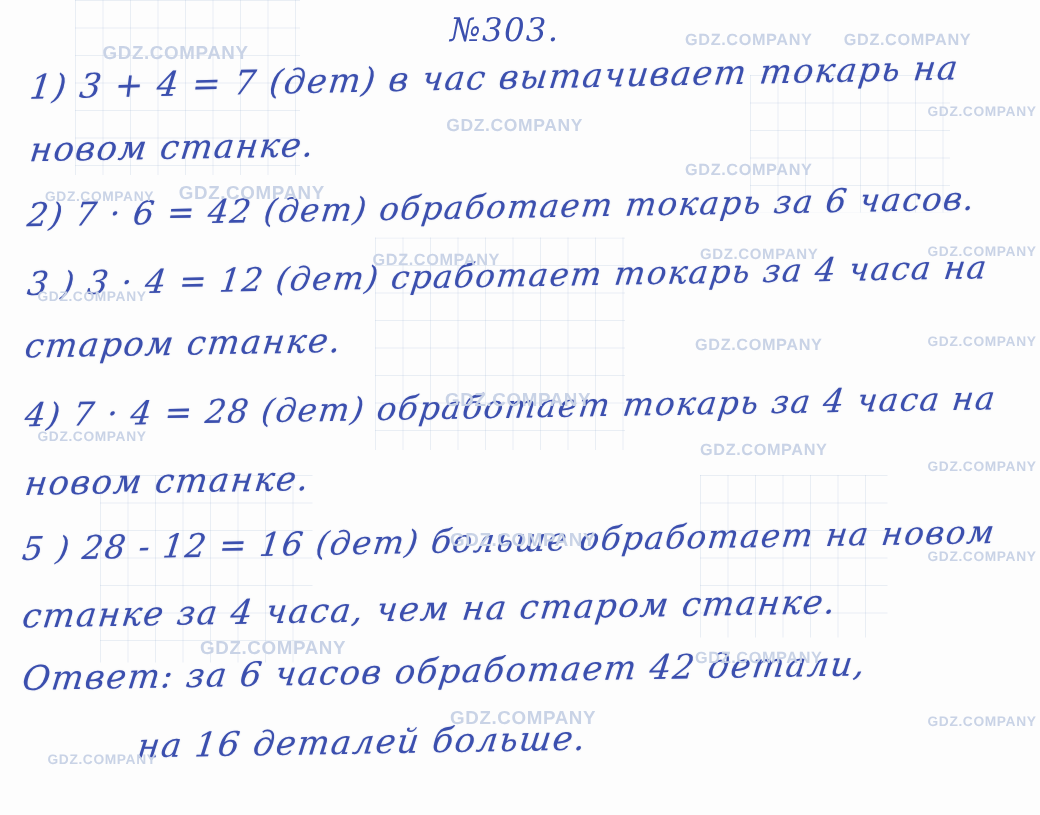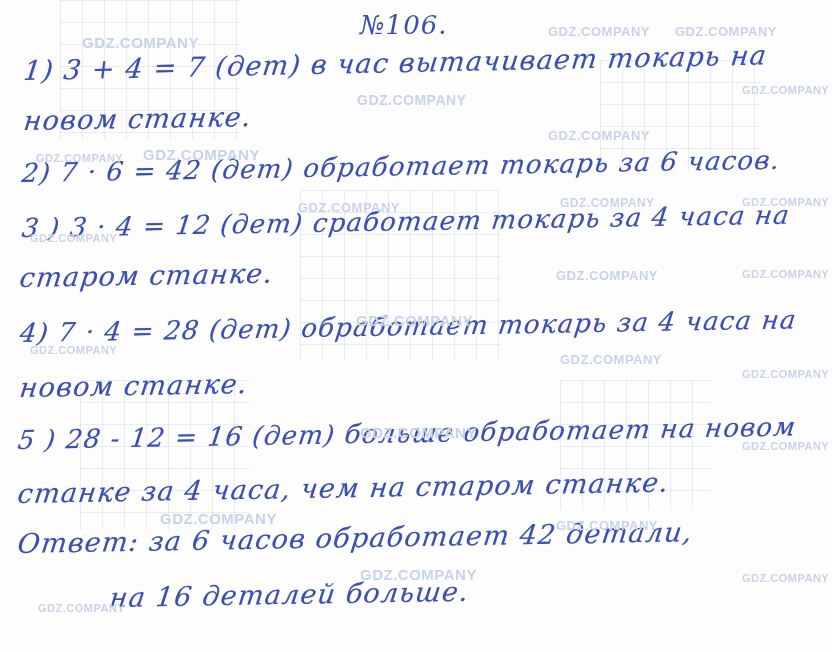--- a/index.html
+++ b/index.html
@@ -65,21 +65,21 @@
 <div id="page">
 
   <div id="grid-layer">
       <div class="grid-patch" style="left: 60px; top: 0px; width: 180px; height: 140px;"></div>
       <div class="grid-patch" style="left: 300px; top: 190px; width: 200px; height: 170px;"></div>
       <div class="grid-patch" style="left: 80px; top: 380px; width: 170px; height: 150px;"></div>
       <div class="grid-patch" style="left: 560px; top: 380px; width: 150px; height: 130px;"></div>
       <div class="grid-patch" style="left: 600px; top: 60px; width: 160px; height: 110px;"></div>
     </div>
 
-  <div class="title" style="left:360px; top:10px;">№106.</div>
+  <div class="title" style="left:360px; top:10px;">№303.</div>
 
   <div id="hw-layer">
       <div class="hw" style="left: 24px; top: 55px; font-size: 27px; color: rgb(59, 79, 174); transform: rotate(-1.2deg) skewX(-8deg);">1) 3 + 4 = 7 (дет) в час вытачивает токарь на</div>
       <div class="hw" style="left: 24px; top: 105px; font-size: 27px; color: rgb(59, 79, 174); transform: rotate(-1deg) skewX(-8deg);">новом станке.</div>
       <div class="hw" style="left: 22px; top: 158px; font-size: 26px; color: rgb(59, 79, 174); transform: rotate(-1deg) skewX(-8deg);">2)  7 · 6 = 42 (дет) обработает  токарь  за  6 часов.</div>
       <div class="hw" style="left: 22px; top: 213px; font-size: 26px; color: rgb(59, 79, 174); transform: rotate(-1deg) skewX(-8deg);">3 )  3 · 4 = 12 (дет)  сработает  токарь  за  4 часа  на</div>
       <div class="hw" style="left: 20px; top: 262px; font-size: 27px; color: rgb(59, 79, 174); transform: rotate(-1deg) skewX(-8deg);">старом  станке.</div>
       <div class="hw" style="left: 20px; top: 318px; font-size: 26px; color: rgb(59, 79, 174); transform: rotate(-1deg) skewX(-8deg);">4)  7 · 4 = 28 (дет)  обработает   токарь  за  4 часа на</div>
       <div class="hw" style="left: 20px; top: 372px; font-size: 27px; color: rgb(59, 79, 174); transform: rotate(-1deg) skewX(-8deg);">новом  станке.</div>
       <div class="hw" style="left: 18px; top: 425px; font-size: 26px; color: rgb(59, 79, 174); transform: rotate(-1deg) skewX(-8deg);">5 )  28 - 12 = 16 (дет) больше  обработает   на  новом</div>

